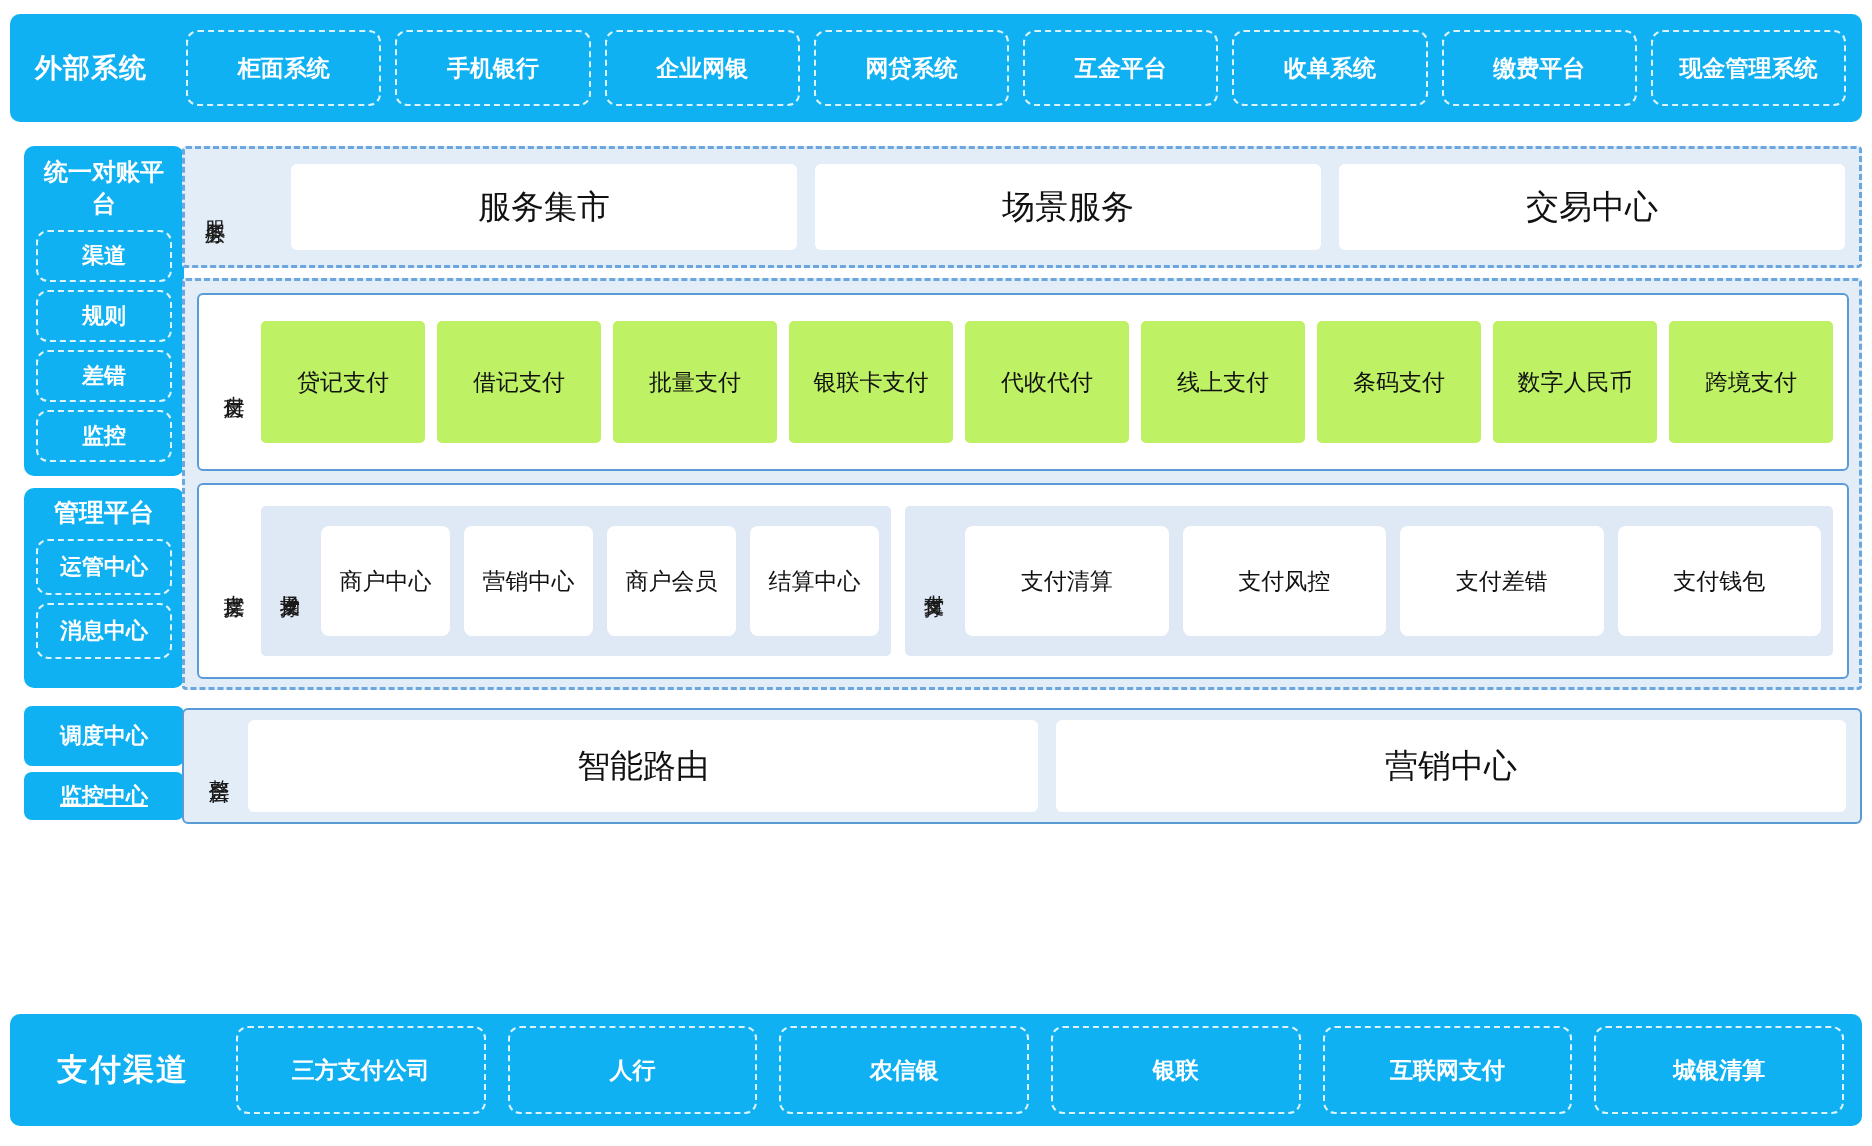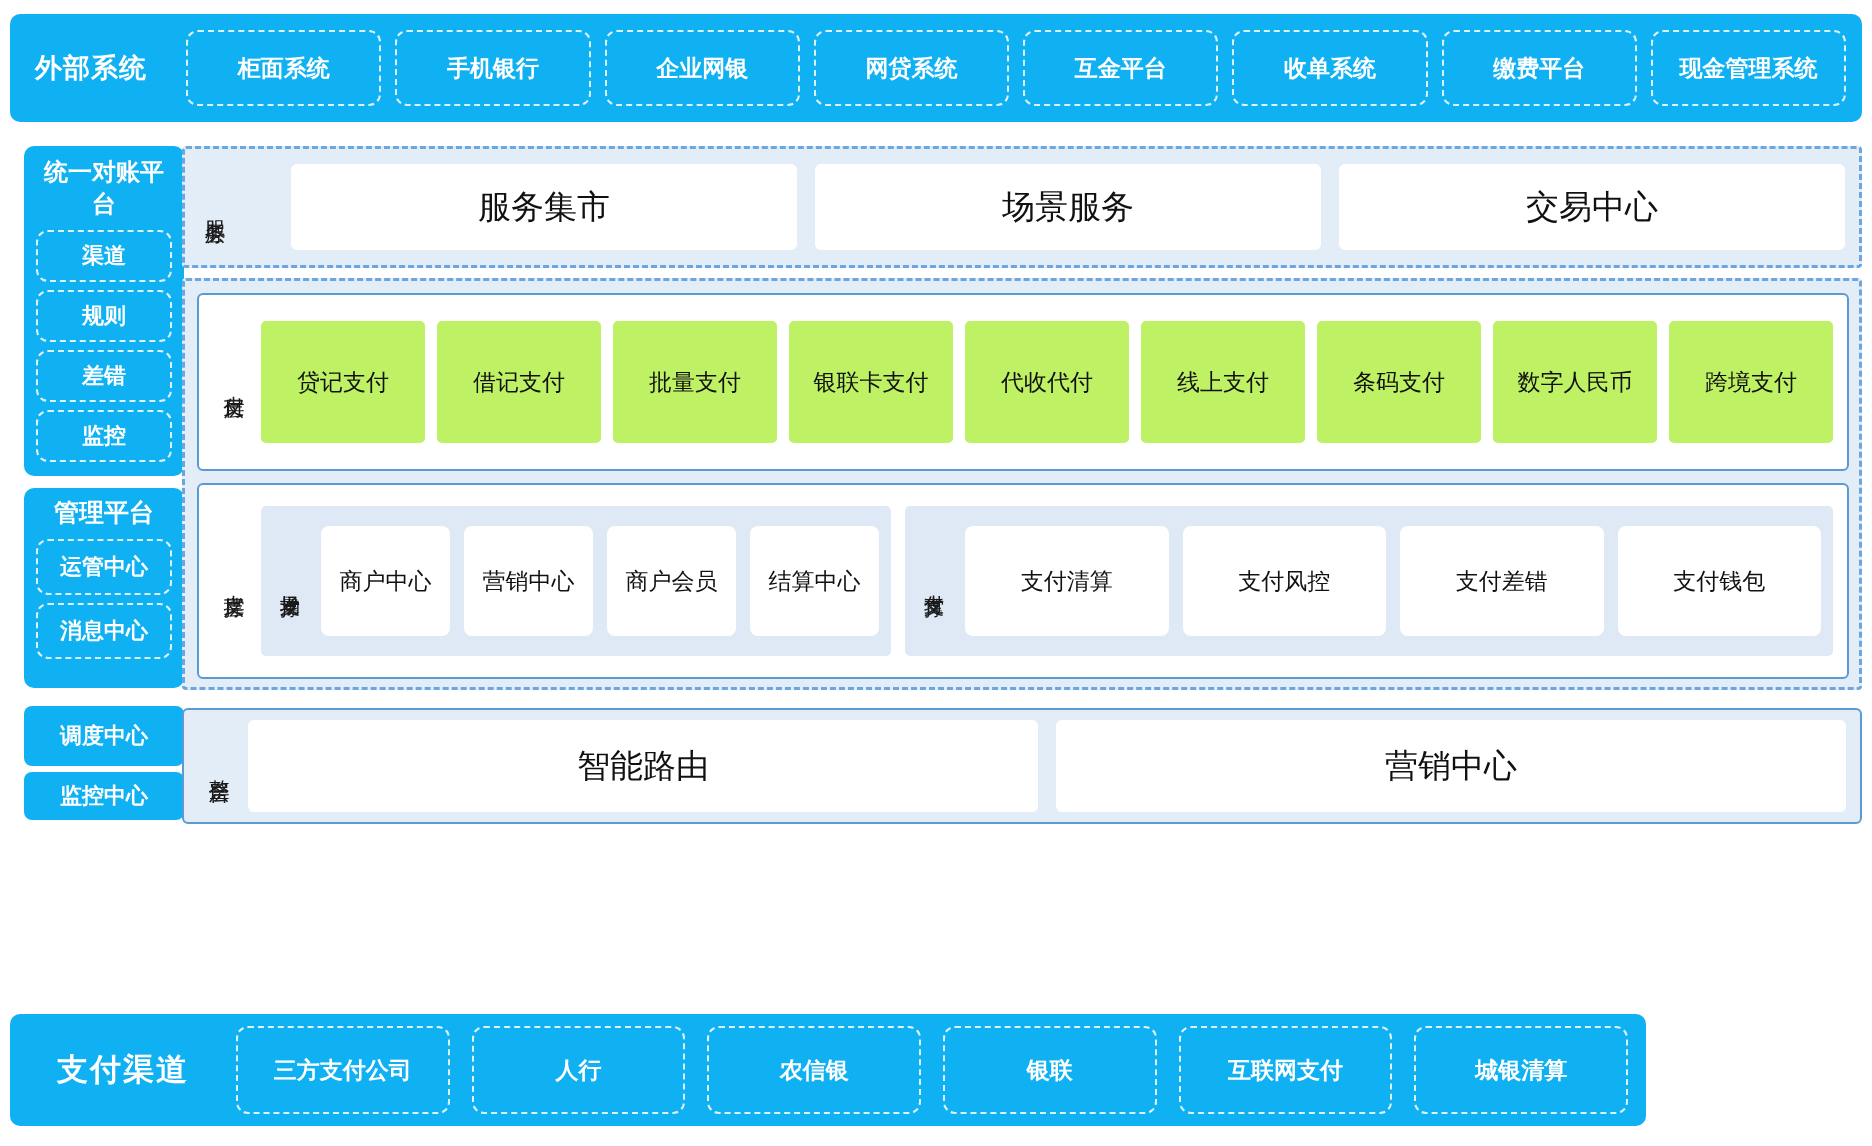--- a/index.html
+++ b/index.html
@@ -73,21 +73,21 @@
     color: #fff; font-size: 25px; font-weight: bold; text-align: center; margin-bottom: 2px;
   }
   #manage-panel .dashed-chip { height: 56px; font-size: 22px; }
 
   .solo-bar {
     border-radius: 8px; background: #0fb1f2;
     display: flex; align-items: center; justify-content: center;
     color: #fff; font-size: 22px; font-weight: bold;
   }
   #dispatch-bar { top: 706px; height: 60px; }
-  #monitor-bar  { top: 772px; height: 48px; }
+  #monitor-bar  { top: 772px; height: 48px; text-decoration: underline; }
 
   
   .dash-outer {
     position: absolute;
     border: 3px dashed #6ba6de;
     background: #e3edf8;
     border-radius: 4px;
   }
   #service-dash { left: 182px; top: 146px; width: 1680px; height: 122px; }
   #core-dash    { left: 182px; top: 278px; width: 1680px; height: 412px; }
@@ -162,21 +162,21 @@
     background: #e3edf8; border: 2px solid #5b9bd5; border-radius: 6px;
     display: flex; align-items: center; padding: 10px 14px;
   }
   #integration-card .vlabel { width: 42px; height: 96px; margin-right: 8px; }
   #integration-card .cards { flex: 1; display: flex; gap: 18px; height: 92px; text-align: center; }
 
   
   #channel-bar {
     position: absolute;
     left: 10px; top: 1014px;
-    width: 1636px; height: 112px;
+    width: 1852px; height: 112px;
     padding: 0 18px; gap: 18px;
   }
   #channel-bar .bar-title { font-size: 31px; width: 190px; letter-spacing: 2px; }
   #channel-bar .chips { display: flex; flex: 1; gap: 22px; height: 88px; }
   #channel-bar .dashed-chip { flex: 1; font-size: 23px; }
 </style>
 </head>
 <body>
 
 <div class="page">

